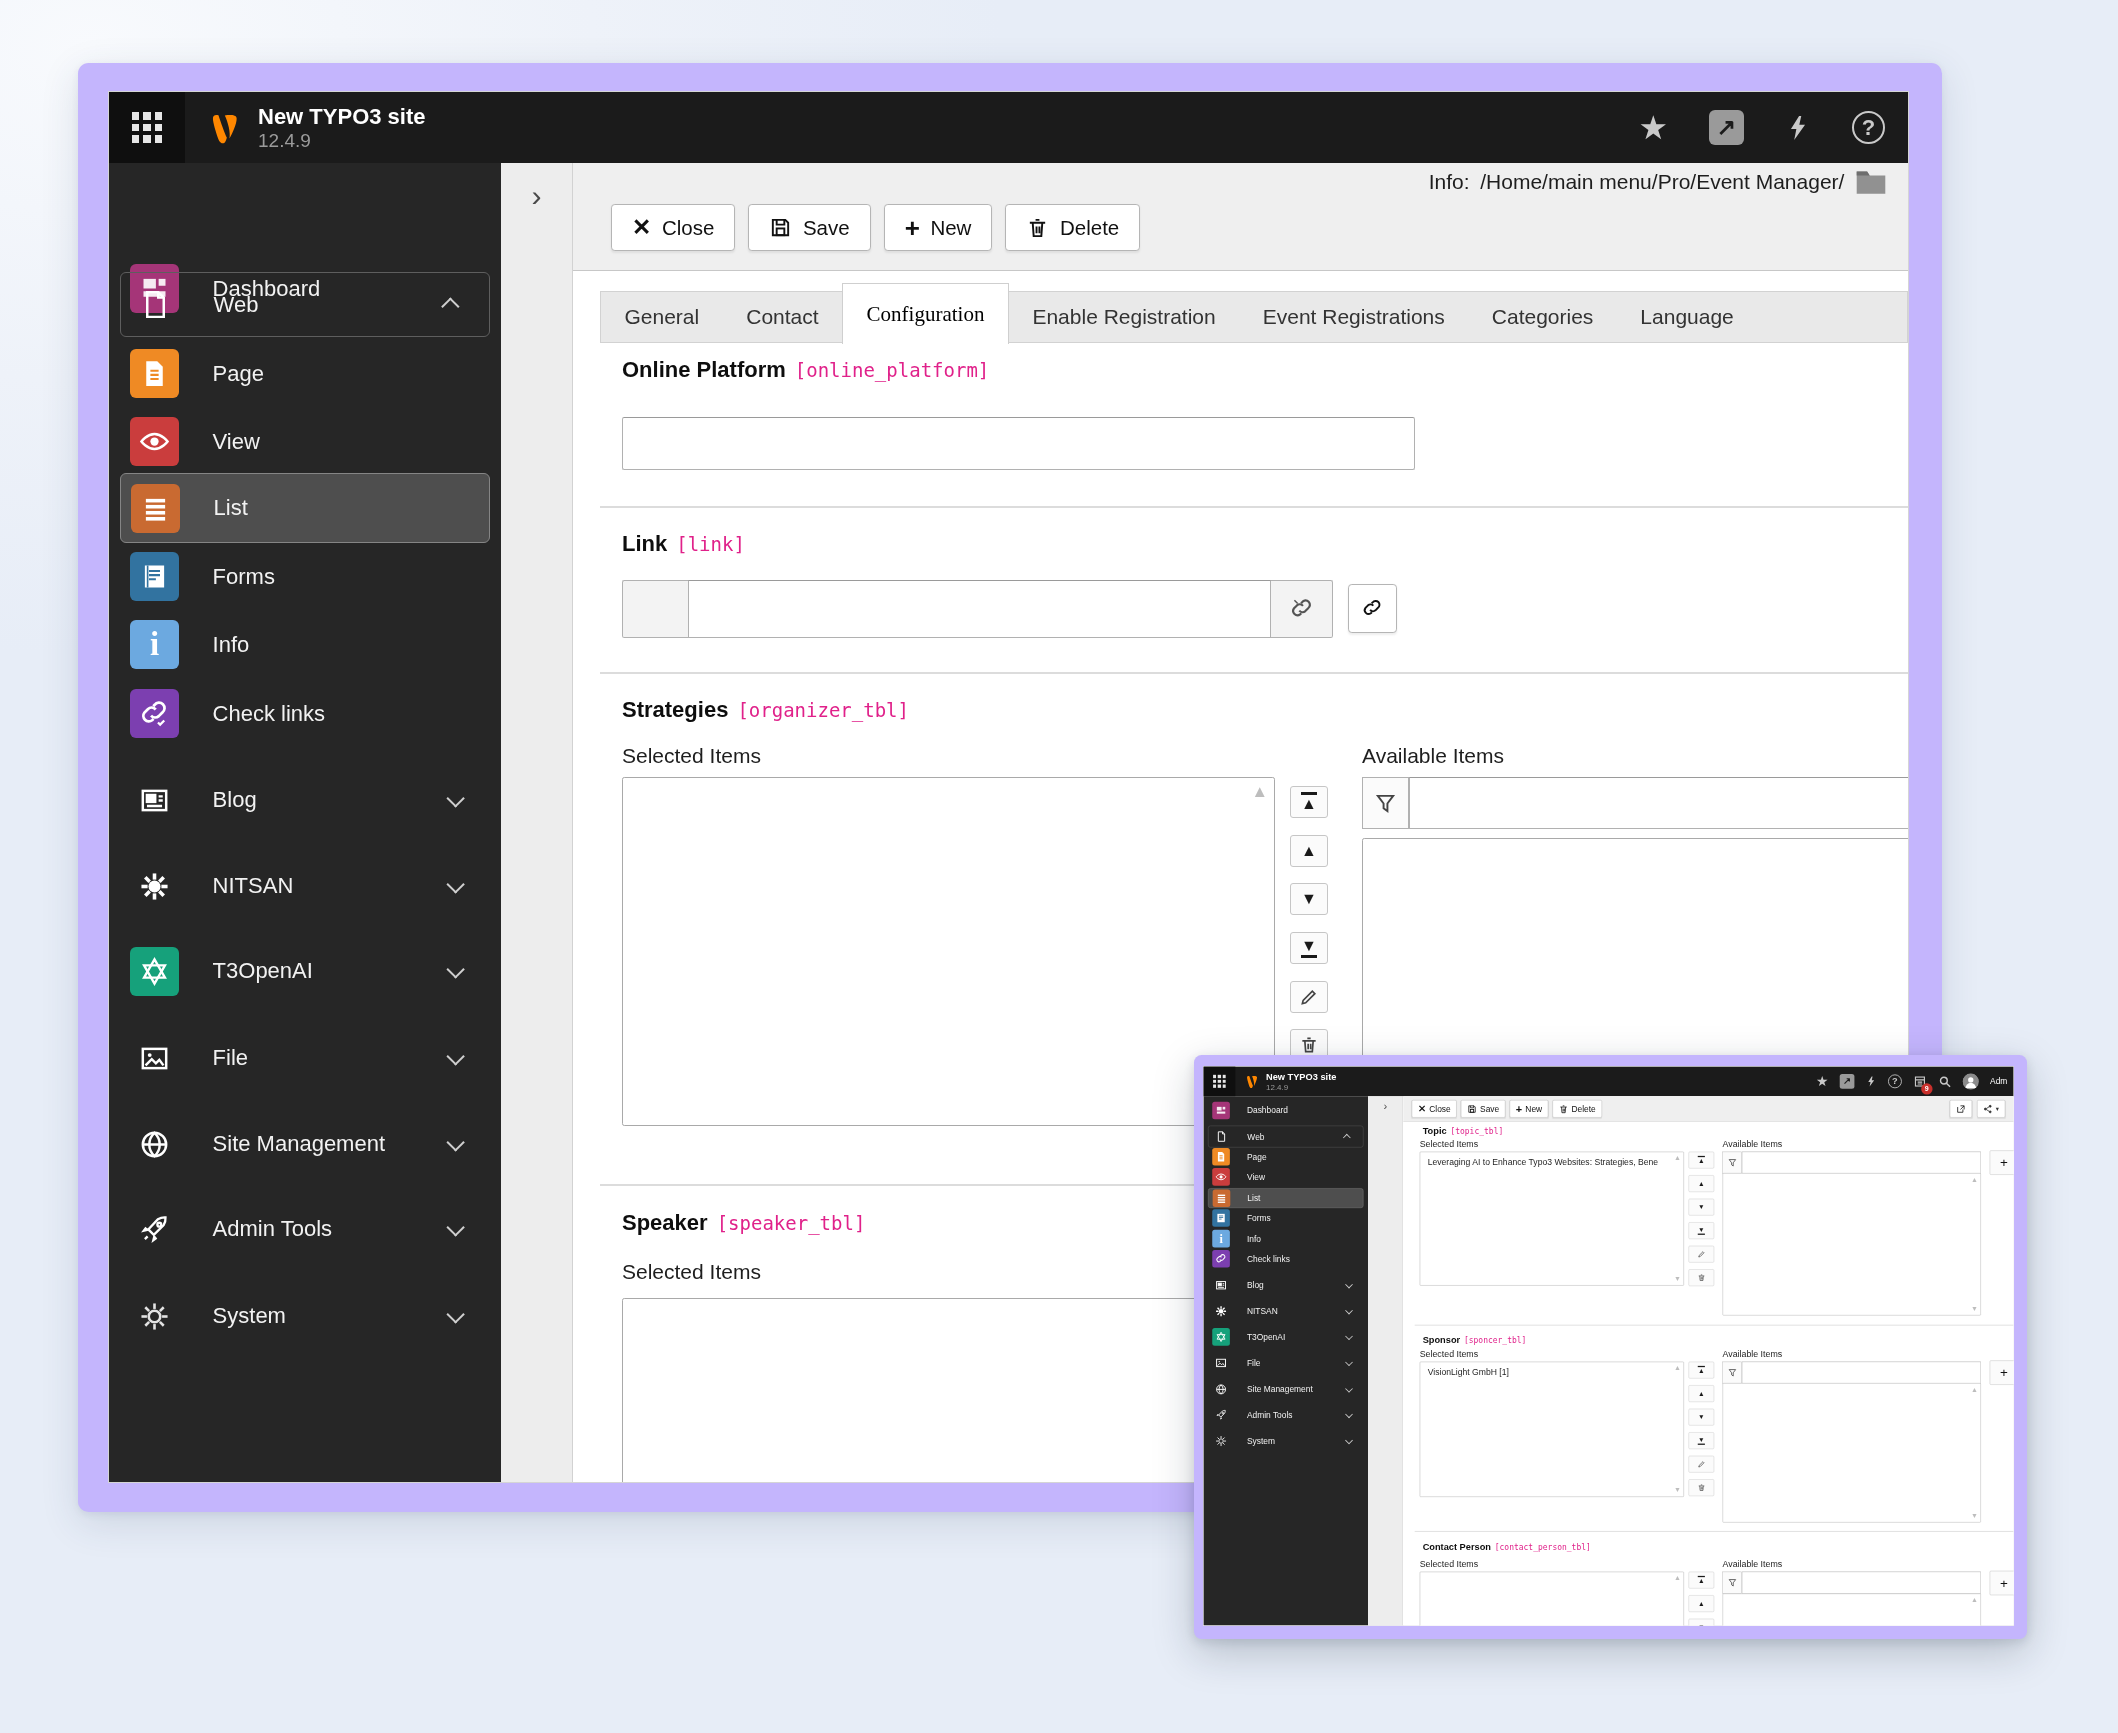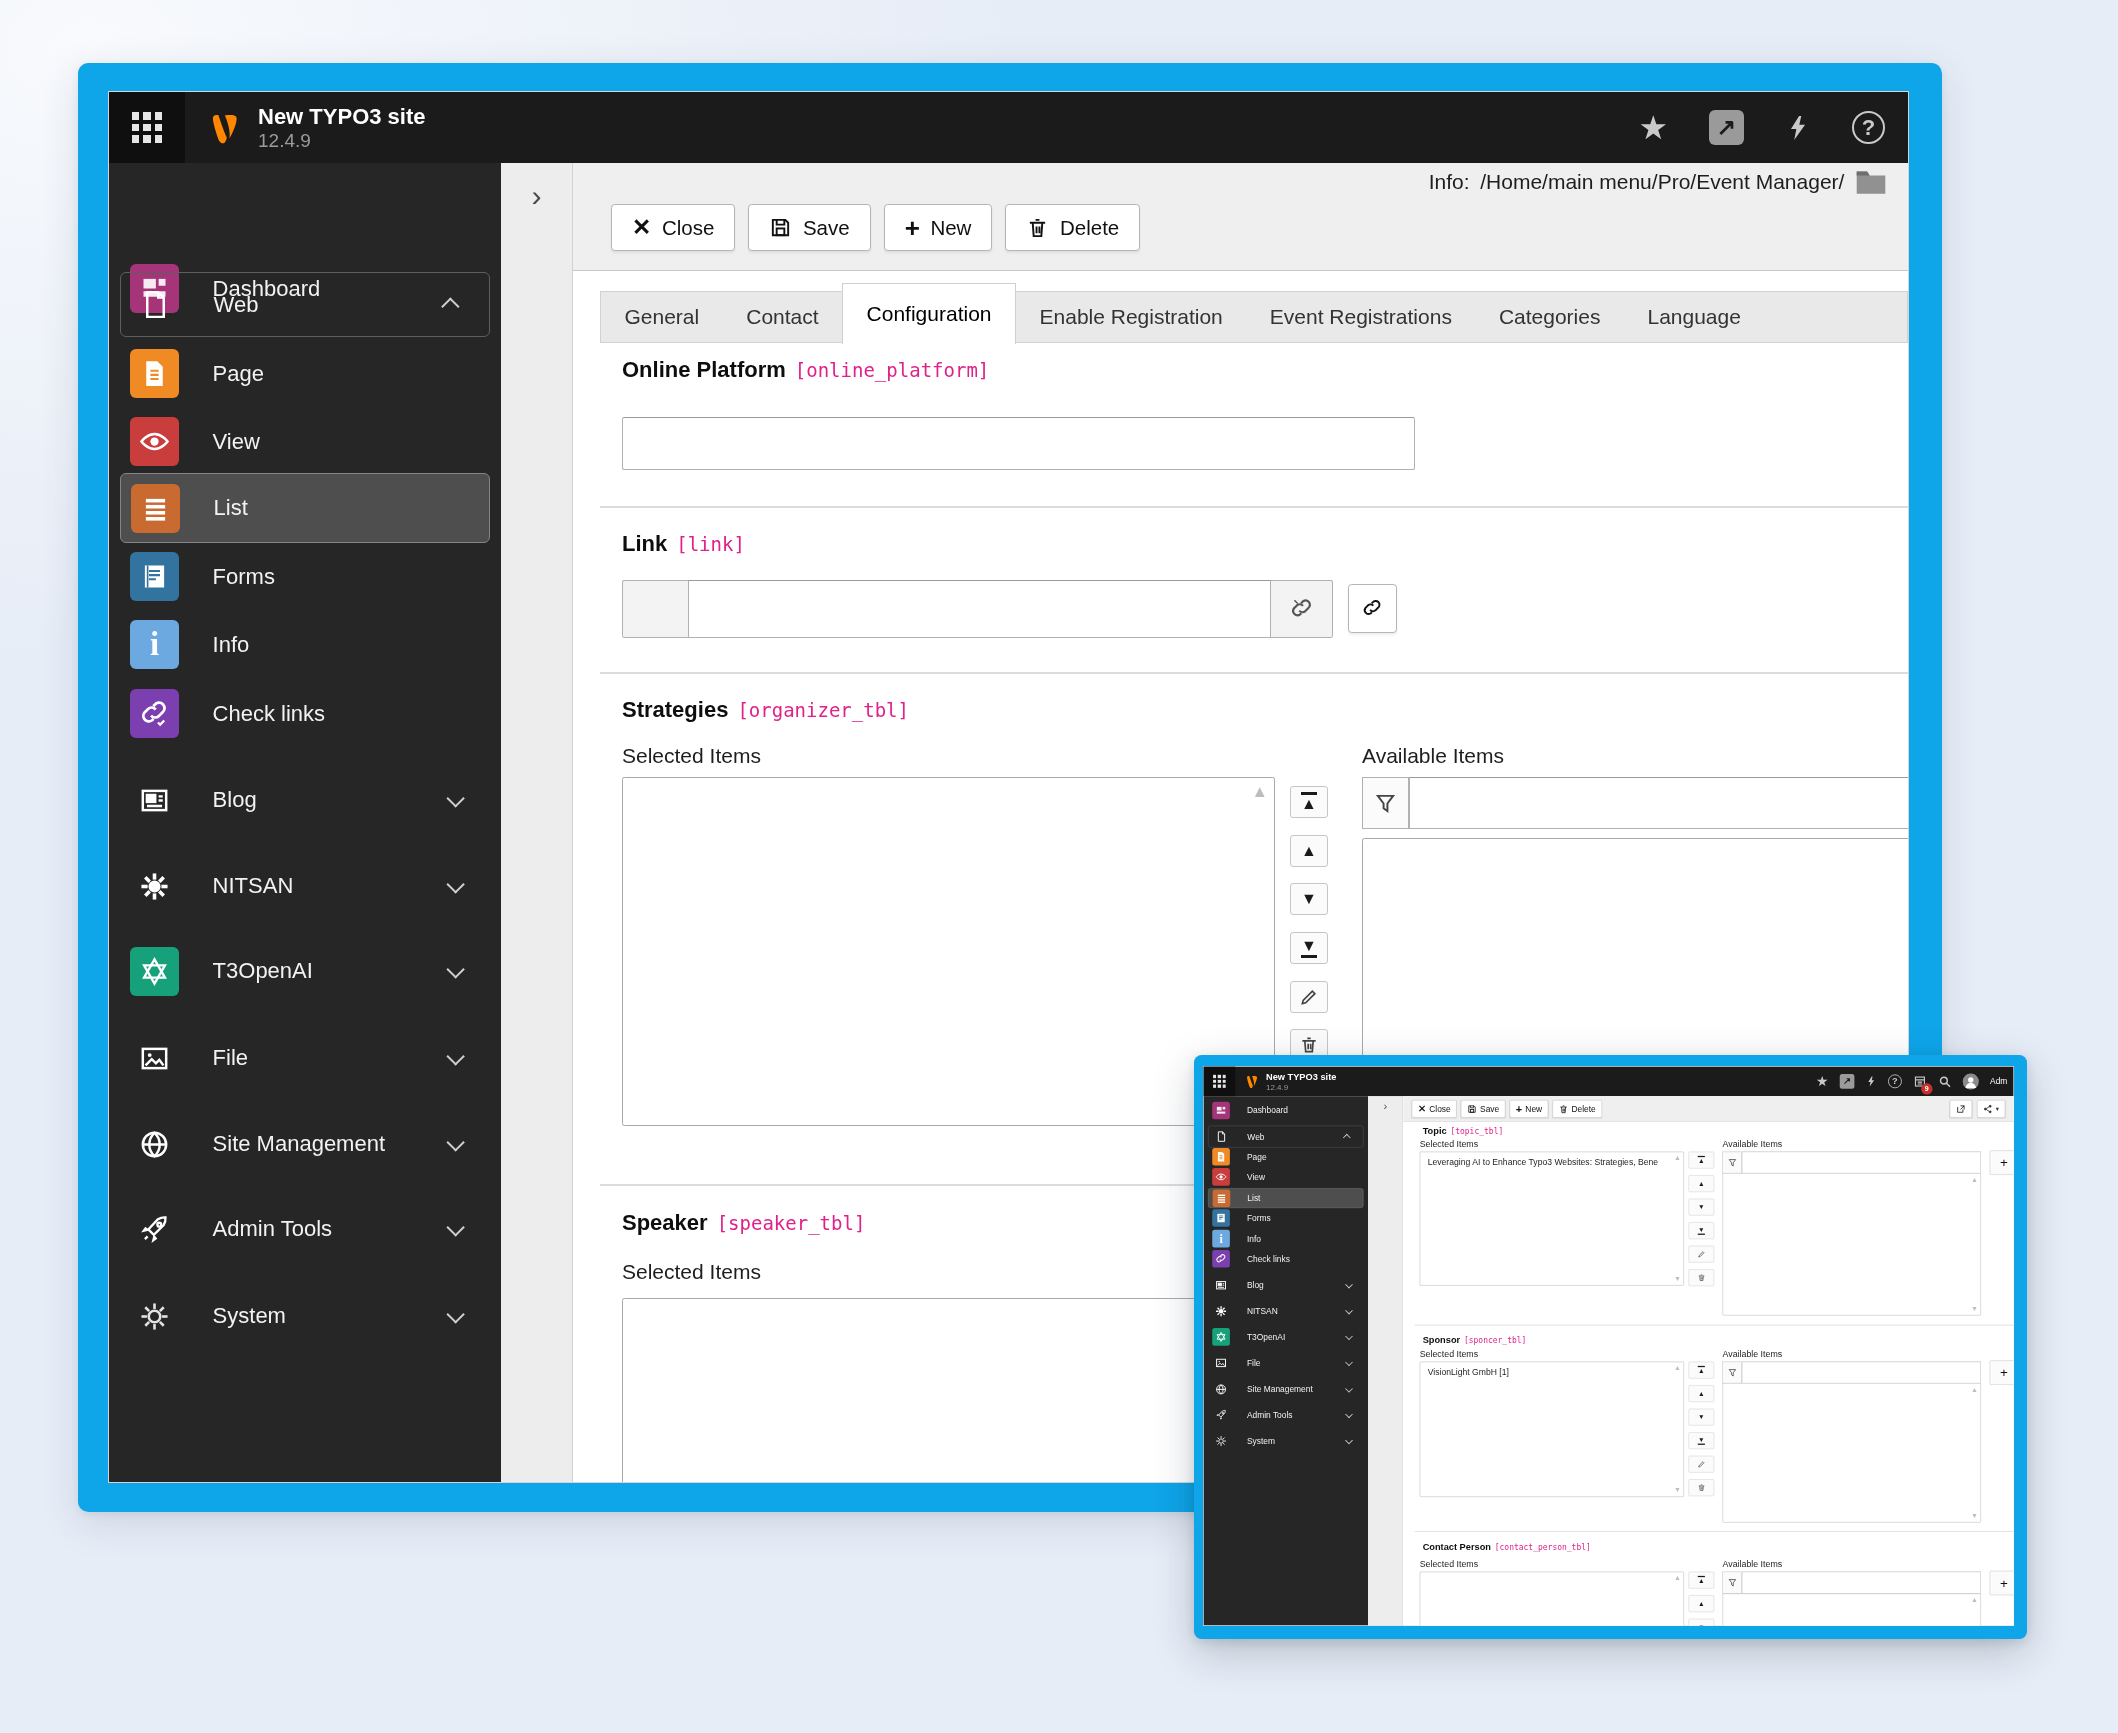--- a/index.html
+++ b/index.html
@@ -1,21 +1,21 @@
 <!DOCTYPE html>
 <html style="font-size:12px"><head>
 <meta charset="utf-8">
 <style>
   * { margin:0; padding:0; box-sizing:border-box; }
   html,body { width:2119px; height:1733px; }
   body { font-family:"Liberation Sans", sans-serif;
          background:radial-gradient(911px 607px at 91px 46px, #f8fafd 0%, #eef2f9 55%, #e7edf7 100%); }
   .page { position:relative; width:2119px; height:1733px; overflow:hidden; }
 
-  .card { position:absolute; background:#0ea5e9; border-radius:10.6px;
+  .card { position:absolute; background:#c4b5fd; border-radius:10.6px;
           box-shadow:0 10.6px 38px rgba(45,65,100,.14), 0 2.3px 7.6px rgba(45,65,100,.08); }
   .main-card { left:78px; top:63px; width:1864px; height:1449px; z-index:1; }
   .overlay-card { left:1194px; top:1055px; width:833px; height:584px; z-index:5; border-radius:7.6px;
           box-shadow:0 13.7px 42px rgba(20,30,50,.22), 0 3px 10.6px rgba(20,30,50,.12); }
 
   
   .t3win { position:absolute; background:#fff; overflow:hidden; border:1.5px solid #d5d5d5; }
   .t3win.main { left:30px; top:28px; width:1801px; height:1392px; }
   .mini-scale { position:absolute; left:9px; top:10.6px; width:1931px; height:1333px;
                 transform:scale(0.42); transform-origin:0 0; }
@@ -85,21 +85,21 @@
   .dh-right { position:absolute; right:20px; top:9px; display:flex; gap:12px; }
   .t3btn.sq { padding:0 12px; }
   .caret { font-size:15px; color:#333; }
 
   
   .modbody { position:absolute; left:0; right:0; top:108px; bottom:0; background:#fff; }
   .tabstrip { position:absolute; left:27px; right:0; top:20px; height:52px; background:#e9e9e9;
               border:1.5px solid #d2d2d2; display:flex; align-items:stretch; overflow:visible; }
   .tab { display:flex; align-items:center; padding:0 23.5px; font-size:21px; color:#333; cursor:pointer; }
   .tab.active { position:relative; margin-top:-9px; margin-bottom:-1.5px; height:61px; background:#fff;
-                border:1.5px solid #cfcfcf; border-bottom:none; color:#000; }
+                border:1.5px solid #cfcfcf; border-bottom:none; color:#000;font-family:Liberation Serif, serif; }
   .content { position:absolute; left:0; right:0; top:72px; bottom:0; }
   .mini .content { top:0; }
 
   
   .fieldlabel { position:absolute; font-size:22px; font-weight:bold; color:#0e0e0e; white-space:nowrap; }
   .code { font-family:"DejaVu Sans Mono", monospace; font-weight:normal; font-size:19px; color:#e0218a; margin-left:9px; }
   .subl { position:absolute; font-size:21px; color:#1e1e1e; white-space:nowrap; }
   .tinput { position:absolute; background:#fff; border:1.5px solid #b1b1b1; border-top-color:#9a9a9a; border-radius:2.3px; }
   .addon { position:absolute; background:#f3f3f3; border:1.5px solid #b1b1b1; display:flex; align-items:center; justify-content:center; }
   .addon svg { width:26px; height:26px; stroke:#555; fill:none; stroke-width:2; }

